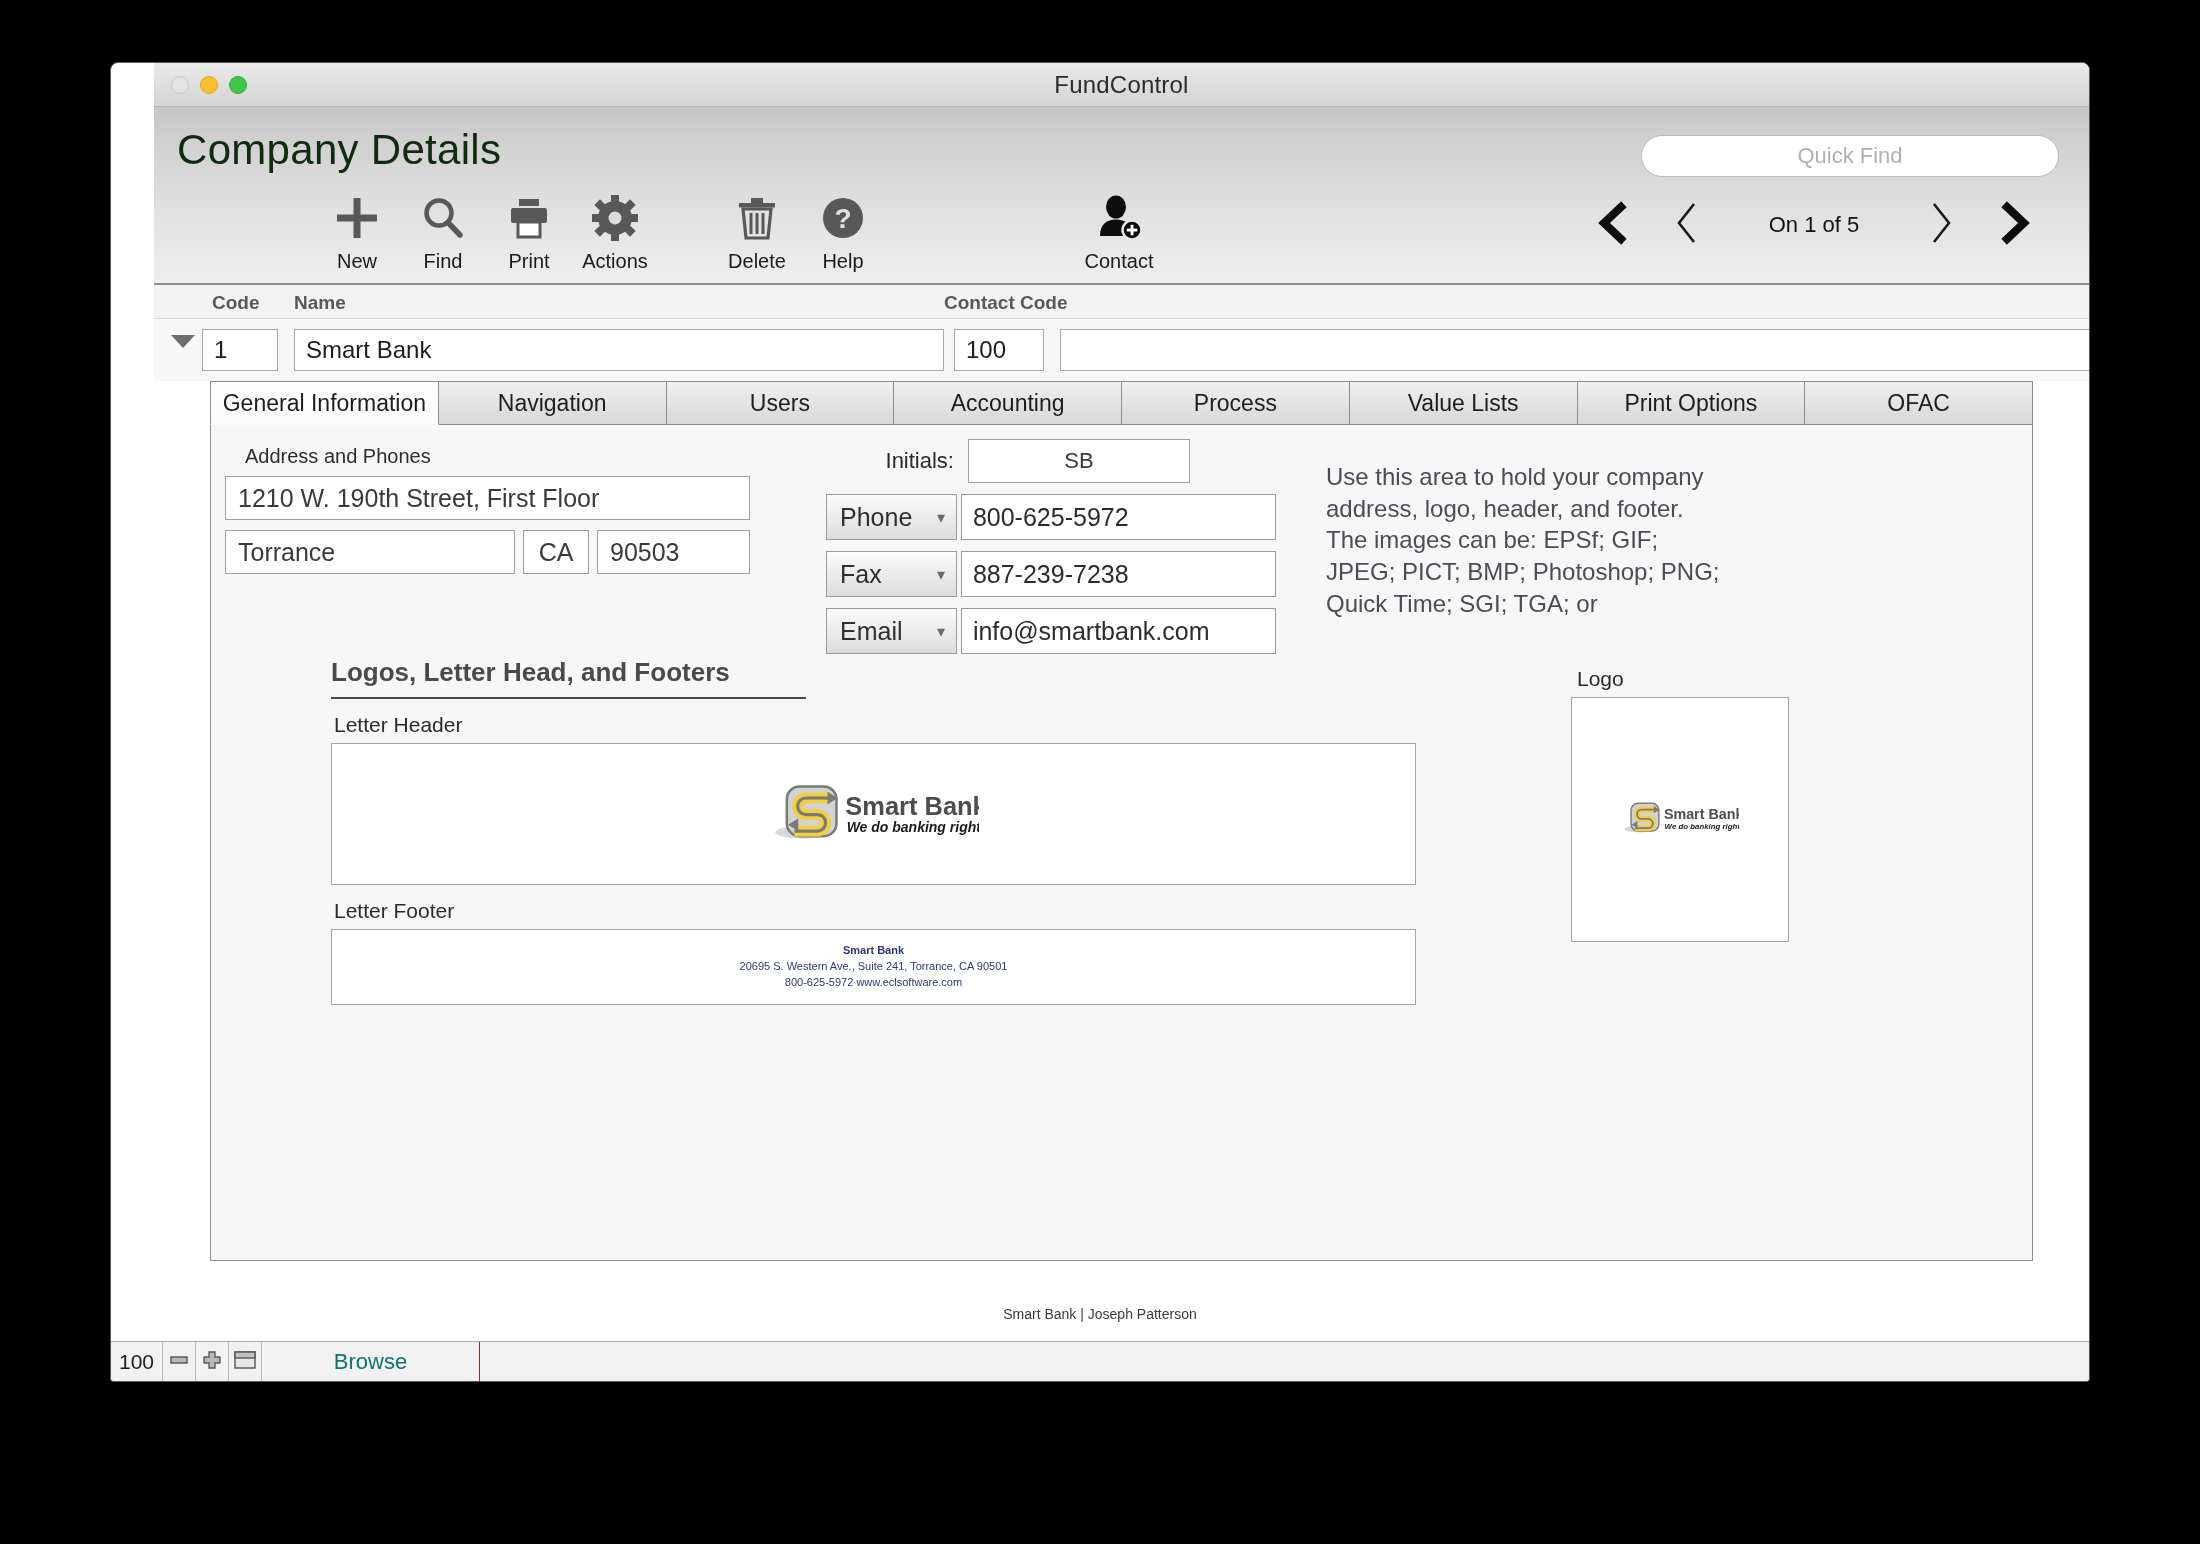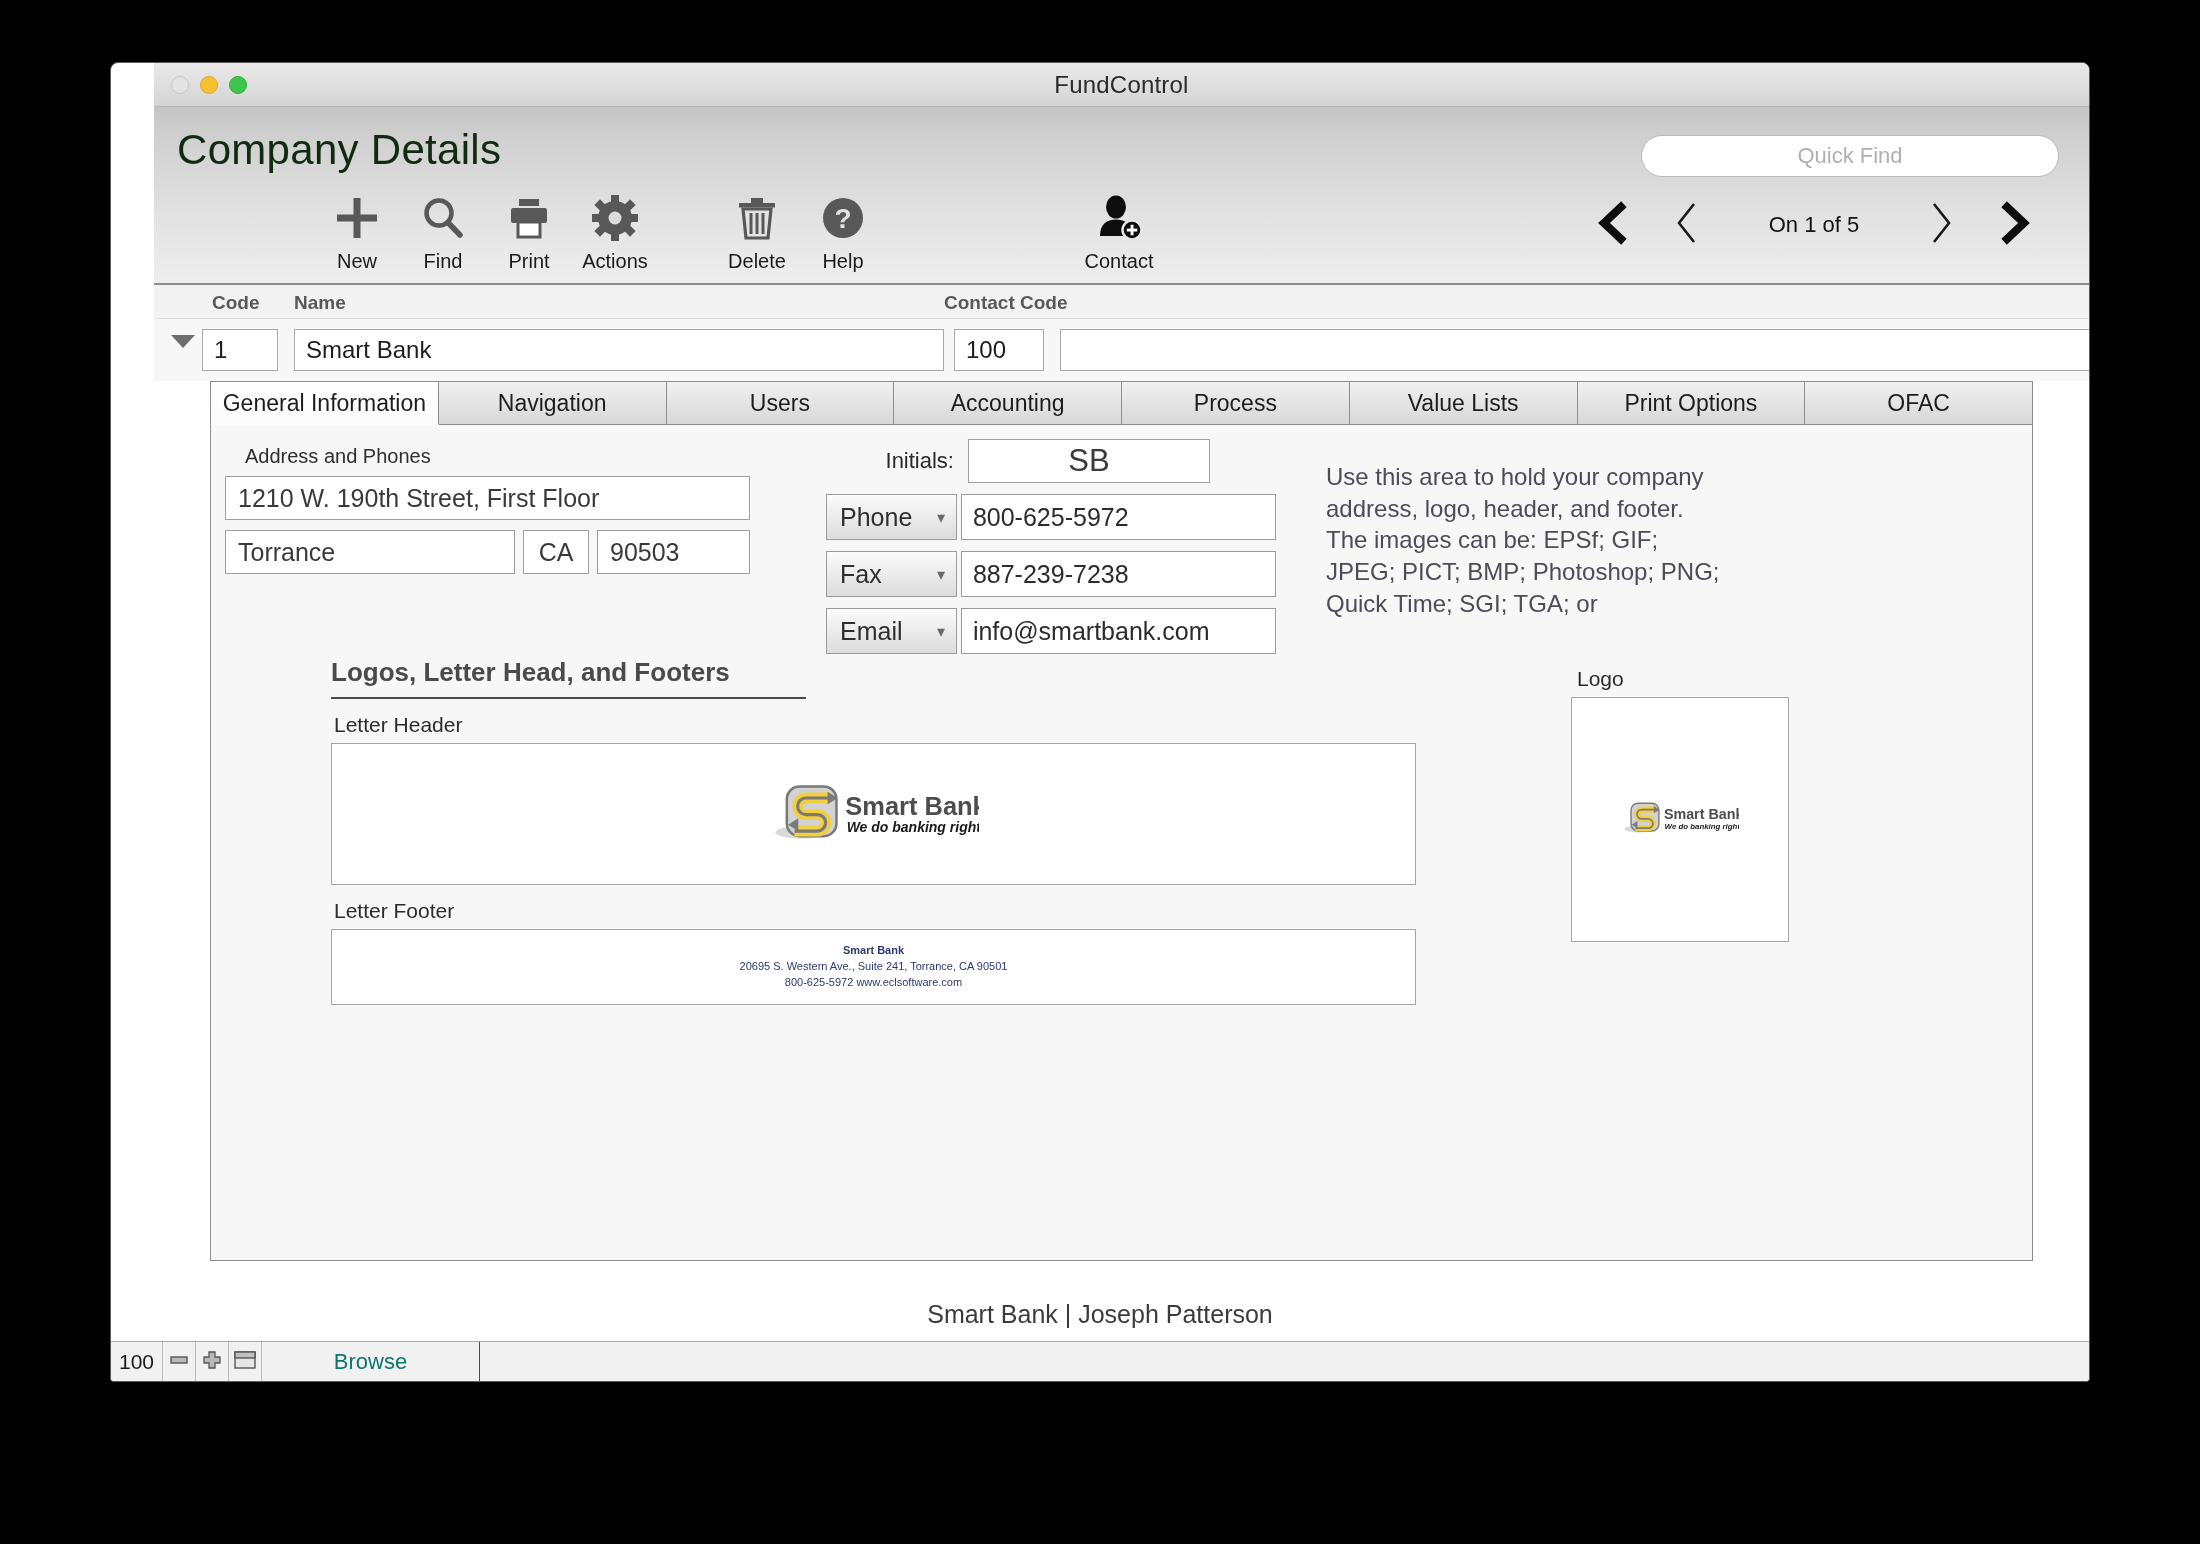--- a/index.html
+++ b/index.html
@@ -157,21 +157,21 @@
   #addr1 { width: 525px; margin-top: 8px; }
   #addr-row2 { display: flex; gap: 8px; margin-top: 10px; }
   #city  { width: 290px; }
   #state { width: 66px; justify-content: center; padding-left: 0; }
   #zip   { width: 153px; }
 
   
   #contactcol { position: absolute; left: 615px; top: 14px; width: 450px; }
   #initrow { display: flex; align-items: center; }
   #initrow .lab { width: 142px; text-align: right; font-size: 22px; color: #2a2a2a; padding-right: 14px; }
-  #init { width: 242px; height: 44px; justify-content: center; padding-left: 0; font-size: 31px; }
+  #init { width: 222px; height: 44px; justify-content: center; padding-left: 0; font-size: 22px; }
 
   .cm-row { display: flex; margin-top: 11px; }
   .cm-sel {
     width: 134px; height: 46px;
     background: linear-gradient(to bottom, #fbfbfb 0%, #dcdcdc 100%);
     border: 1px solid #9a9a9a;
     display: flex; align-items: center; justify-content: space-between;
     padding: 0 11px 0 13px;
     font-size: 25px; color: #2f2f2f;
     cursor: default;
@@ -217,21 +217,21 @@
     width: 218px; height: 245px;
     background: #fff; border: 1px solid #a5a5a5;
     display: flex; align-items: center; justify-content: center;
   }
 
   
   #statusline {
     position: absolute; left: 0; right: 0; bottom: 44px;
     height: 46px;
     display: flex; align-items: center; justify-content: center;
-    font-size: 25px; color: #3b3b3b;
+    font-size: 14px; color: #3b3b3b;
     background: #fff;
   }
   #statusbar {
     position: absolute; left: 0; right: 0; bottom: 0;
     height: 40px;
     background: #f1f1f1; border-top: 1px solid #a9a9a9;
     display: flex; align-items: stretch;
   }
   #zoomlevel {
     width: 52px; display: flex; align-items: center; justify-content: center;

